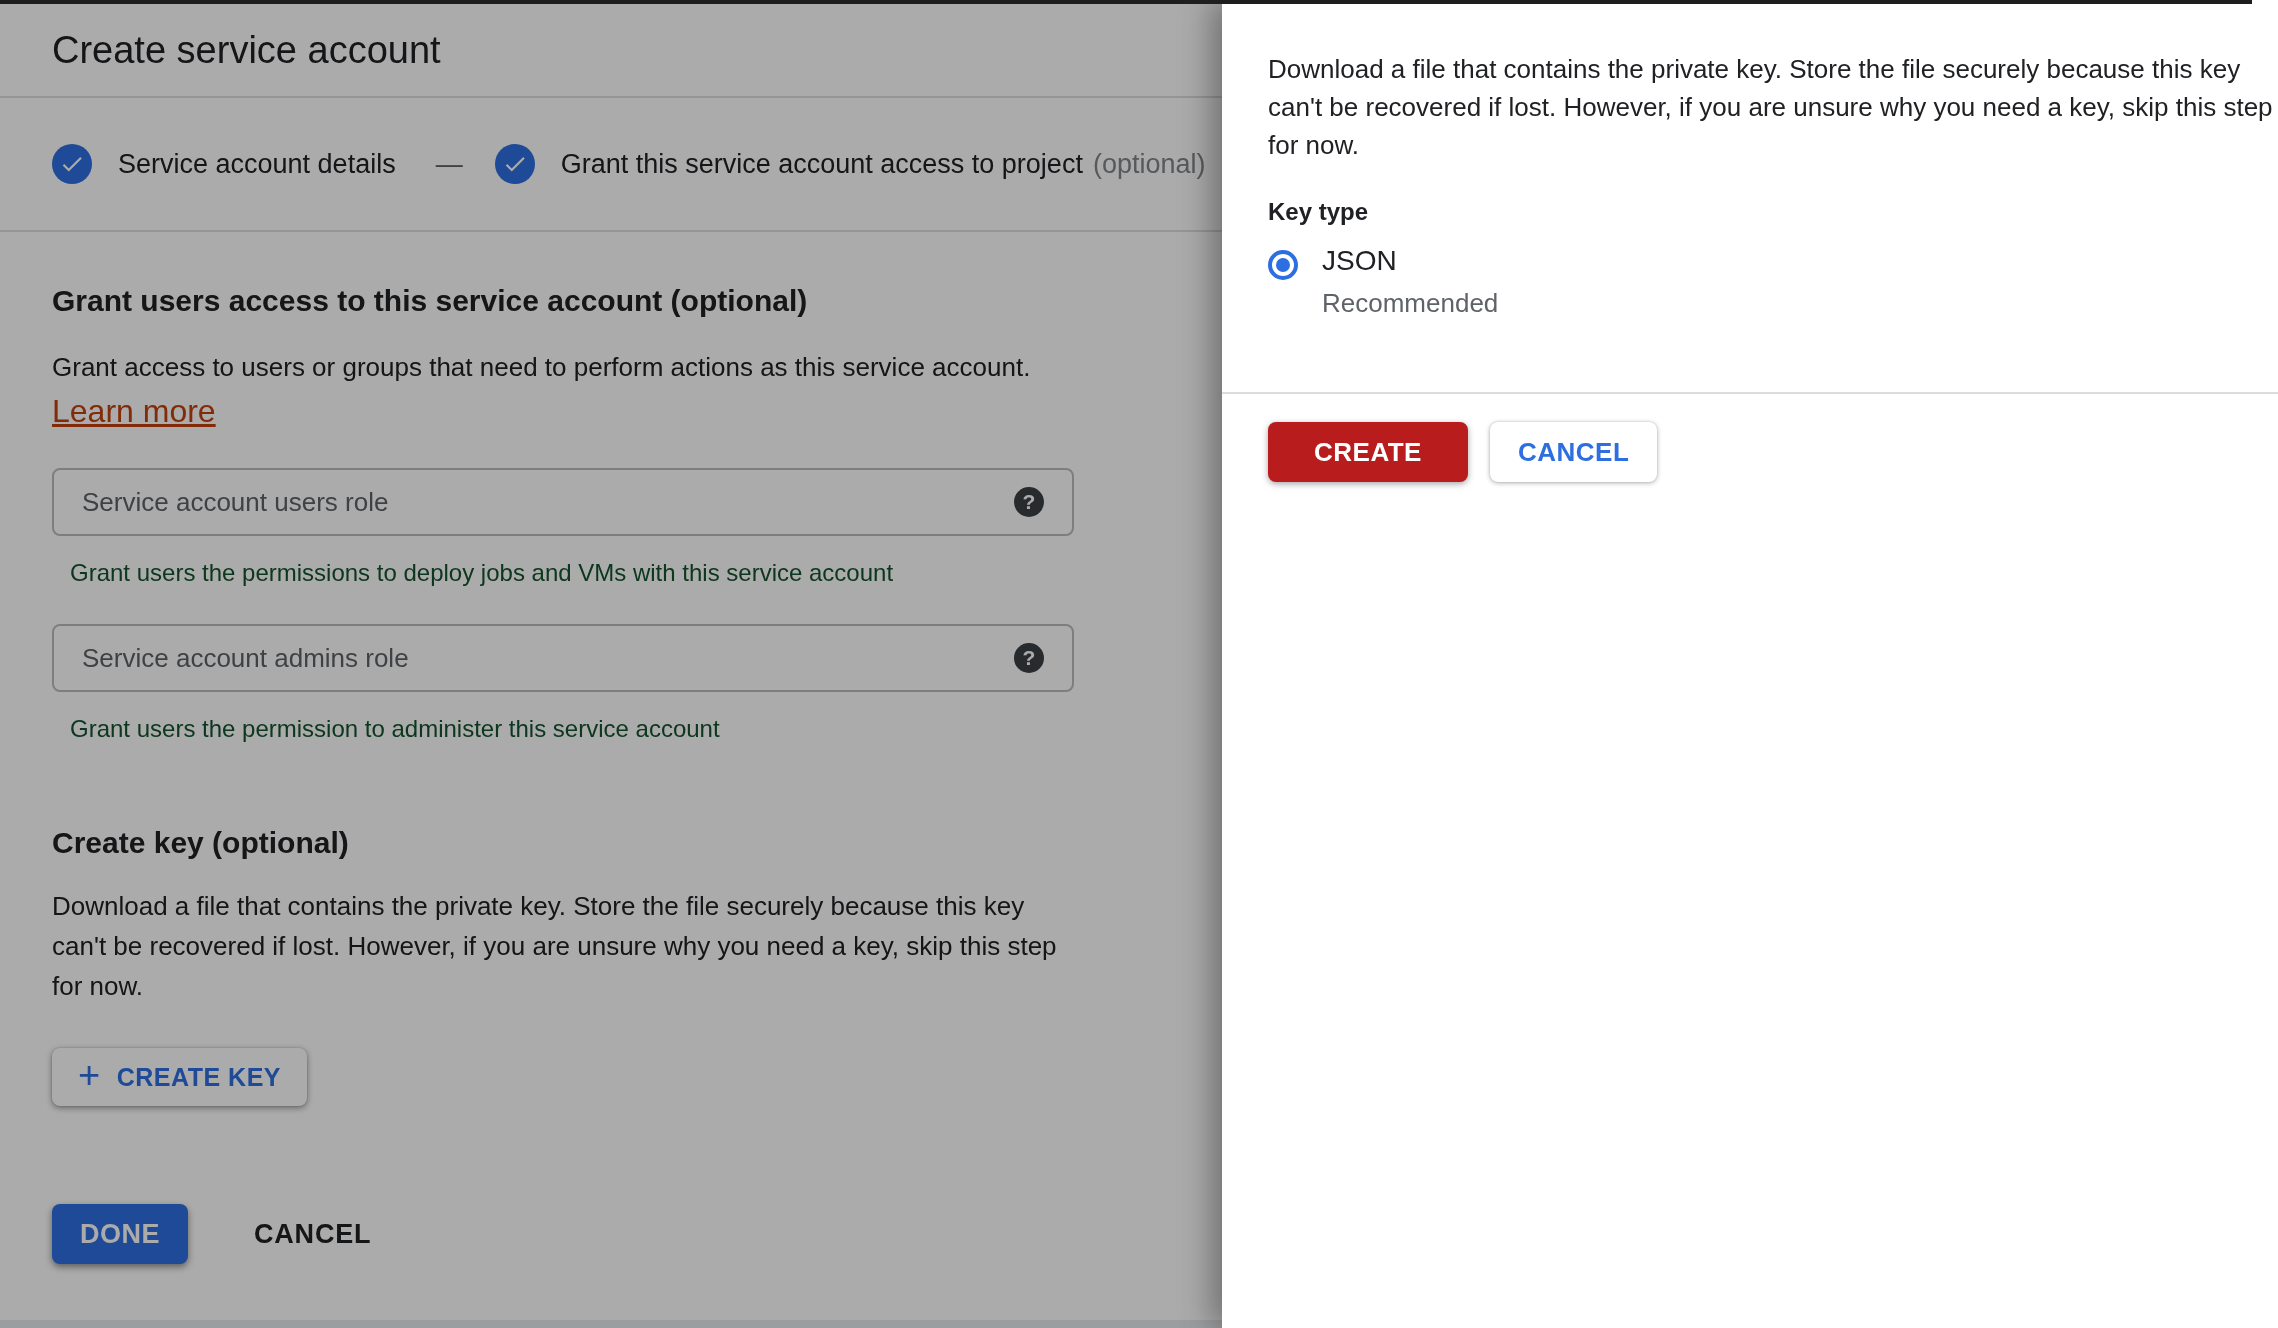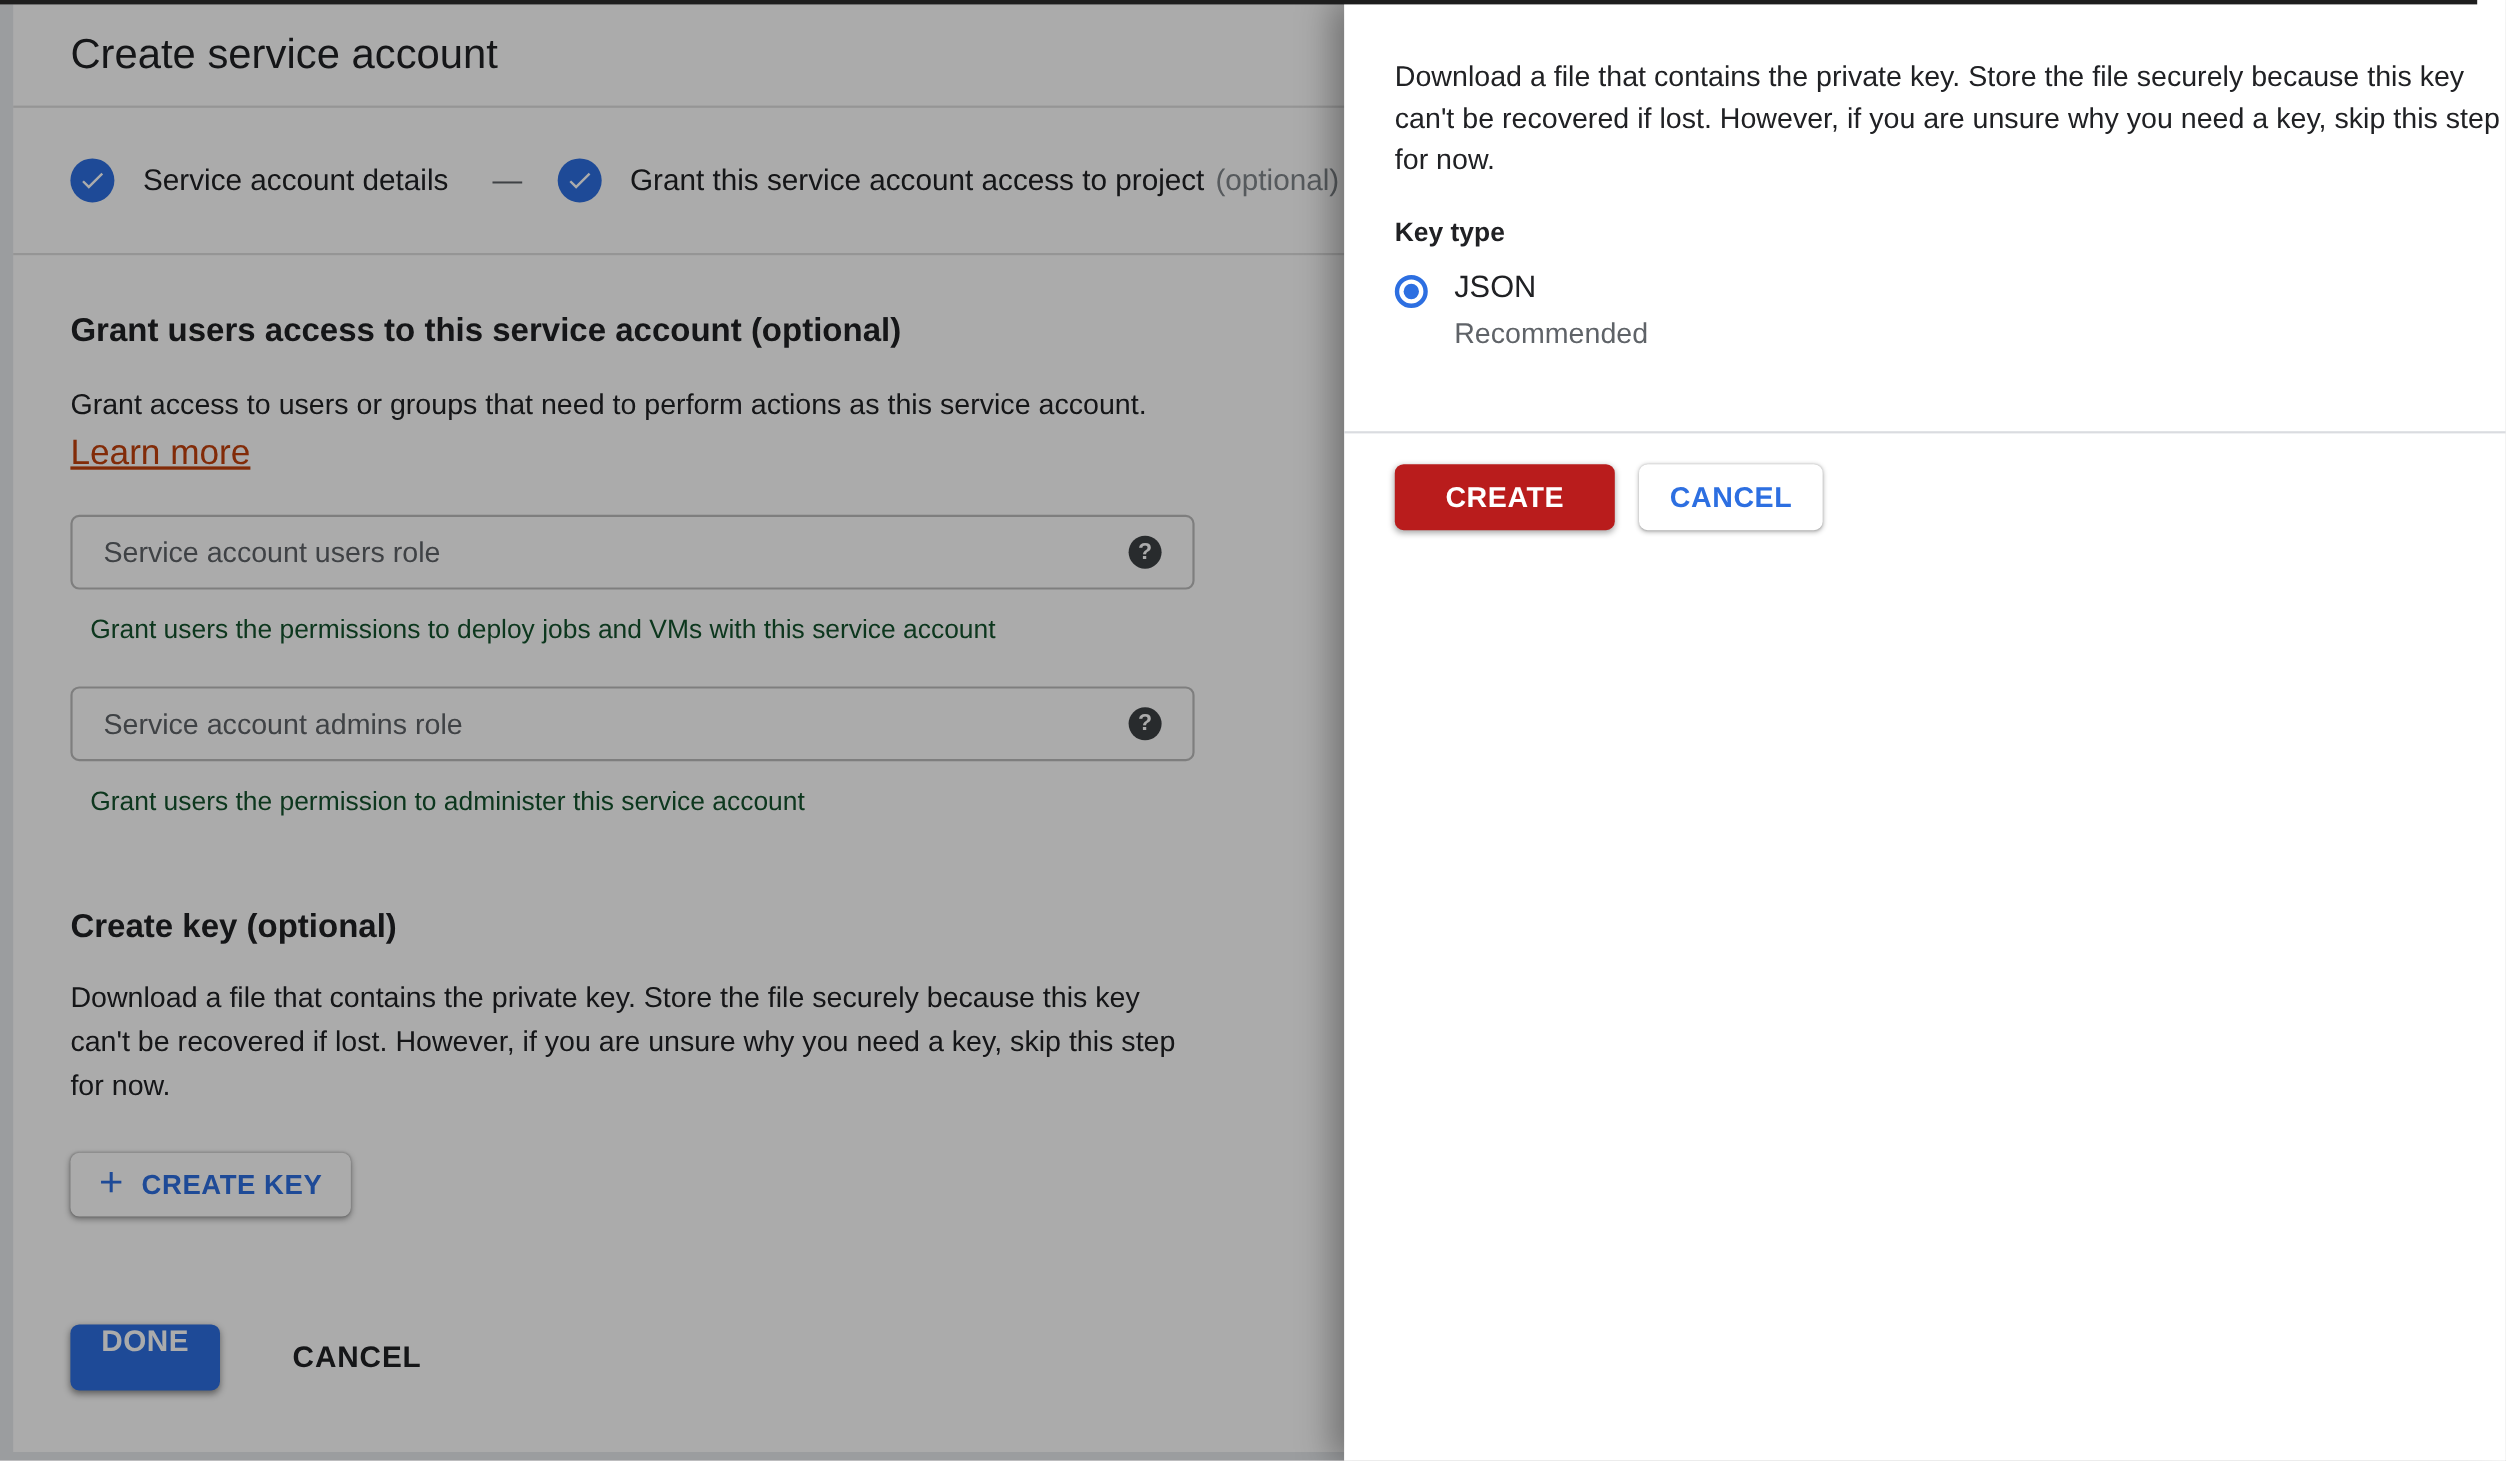--- a/index.html
+++ b/index.html
@@ -5,21 +5,21 @@
   * { margin:0; padding:0; box-sizing:border-box; }
   html,body { width:2278px; height:1328px; }
   body {
     position:relative; overflow:hidden; background:#fff;
     font-family:"Liberation Sans", sans-serif; color:#202124;
   }
 
   
   .left-page { position:absolute; top:0; left:0; width:1222px; height:1328px;
                background:#E8EAED; overflow:hidden; }
-  .card { position:absolute; top:4px; left:12px; width:1222px; height:1316px; background:#fff; }
+  .card { position:absolute; top:4px; left:0; width:1222px; height:1316px; background:#fff; }
 
   .card-header { height:94px; display:flex; align-items:center; padding:0 52px;
                  border-bottom:2px solid #DEDEDE; font-size:38px; color:#202124; }
 
   .stepper { height:134px; display:flex; align-items:center; padding:0 52px;
              border-bottom:2px solid #DEDEDE; white-space:nowrap; }
   .step { display:flex; align-items:center; }
   .step-circle { width:40px; height:40px; border-radius:50%; background:#2D6FE1;
                  display:flex; align-items:center; justify-content:center; flex:none; }
   .step-circle svg { width:26px; height:26px; }
@@ -52,21 +52,21 @@
   .para { margin-top:24px; font-size:26px; line-height:40px; color:#202124; }
 
   .create-key-btn { margin-top:42px; display:inline-flex; align-items:center; height:58px;
                     padding:0 26px; background:#fff; border-radius:8px; cursor:pointer;
                     box-shadow:0 2px 6px rgba(0,0,0,0.40), 0 0 2px rgba(0,0,0,0.20);
                     color:#2D6FE1; font-weight:bold; font-size:25px; letter-spacing:0.5px; }
   .plus-icon { font-size:38px; font-weight:400; margin-right:16px; line-height:1; transform:translateY(-2px); }
 
   .page-footer { margin-top:98px; display:flex; align-items:center; }
   .done-btn { height:60px; padding:0 28px; background:#2D6FE1; color:#fff; border-radius:8px;
-              display:flex; align-items:flex-start; font-size:27px; font-weight:bold;
+              display:flex; align-items:center; font-size:27px; font-weight:bold;
               letter-spacing:0.5px; cursor:pointer; box-shadow:0 3px 7px rgba(0,0,0,0.45); }
   .cancel-text { margin-left:66px; font-size:27px; font-weight:bold; letter-spacing:0.8px;
                  color:#202124; cursor:pointer; }
 
   .scrim { position:absolute; top:0; left:0; width:1222px; height:1328px;
            background:rgba(0,0,0,0.33); z-index:5; }
 
   
   .side-panel { position:absolute; top:0; left:1222px; right:0; bottom:0; background:#fff;
                 z-index:10; box-shadow:-10px 0 30px rgba(0,0,0,0.35); padding-left:46px; }

